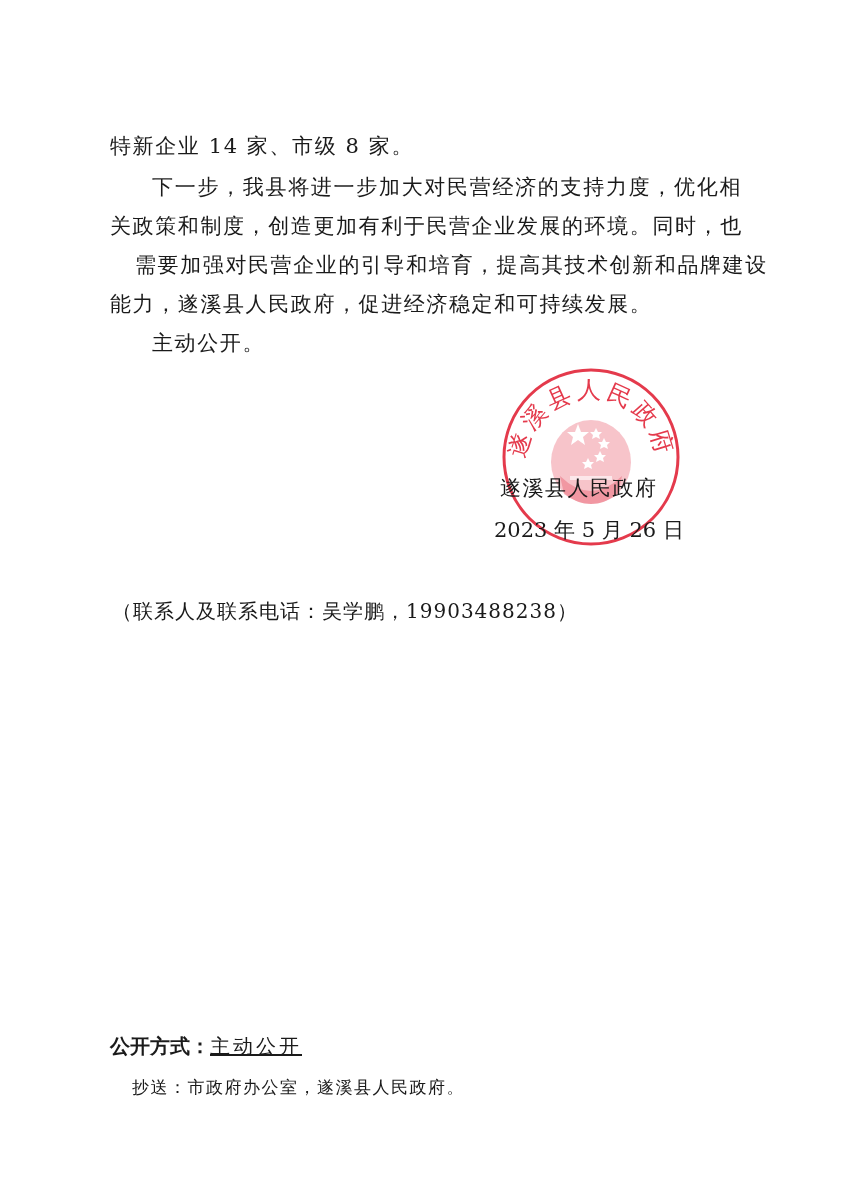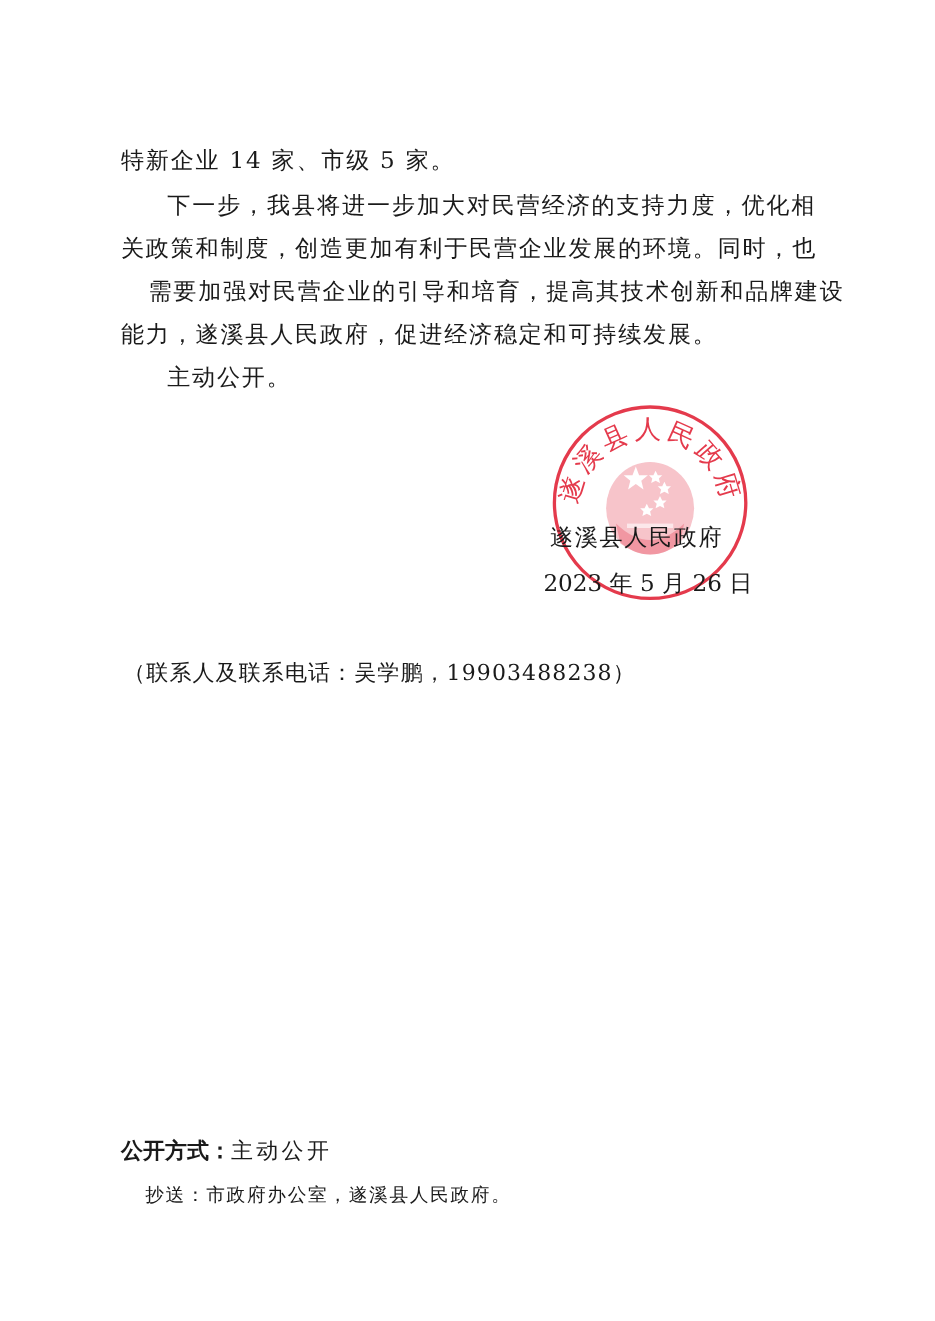--- a/index.html
+++ b/index.html
@@ -61,37 +61,38 @@
       font-size: 20px;
       white-space: nowrap;
       line-height: 26px;
     }
     .public .label {
       font-family: "DejaVu Sans", "Liberation Sans", sans-serif;
       font-weight: bold;
     }
     .public .value {
       letter-spacing: 3px;
+      text-decoration: underline;
     }
     .cc {
       position: absolute;
       left: 132px;
       top: 1075px;
       font-size: 17px;
       letter-spacing: 1.5px;
       white-space: nowrap;
       line-height: 24px;
     }
   </style>
 </head>
 <body>
 
 <div>
 
-  <div class="line" style="top:133px;">特新企业 14 家、市级 5 家。</div>
+  <div class="line" style="top:133px;">特新企业 14 家、市级 8 家。</div>
   <div class="line indent" style="top:174px; width:590px; text-align:justify; text-align-last:justify;">下一步，我县将进一步加大对民营经济的支持力度，优化相</div>
   <div class="line justify" style="top:213px;">关政策和制度，创造更加有利于民营企业发展的环境。同时，也</div>
   <div class="line justify" style="top:252px;margin-left:25px;">需要加强对民营企业的引导和培育，提高其技术创新和品牌建设</div>
   <div class="line" style="top:291px;">能力，遂溪县人民政府，促进经济稳定和可持续发展。</div>
   <div class="line indent" style="top:330px;">主动公开。</div>
 
   <svg class="seal" viewBox="0 0 182 182">
     <defs>
       <path id="sealArc" d="M 28 118 A 66 66 0 1 1 154 118" fill="none"></path>
     </defs>

